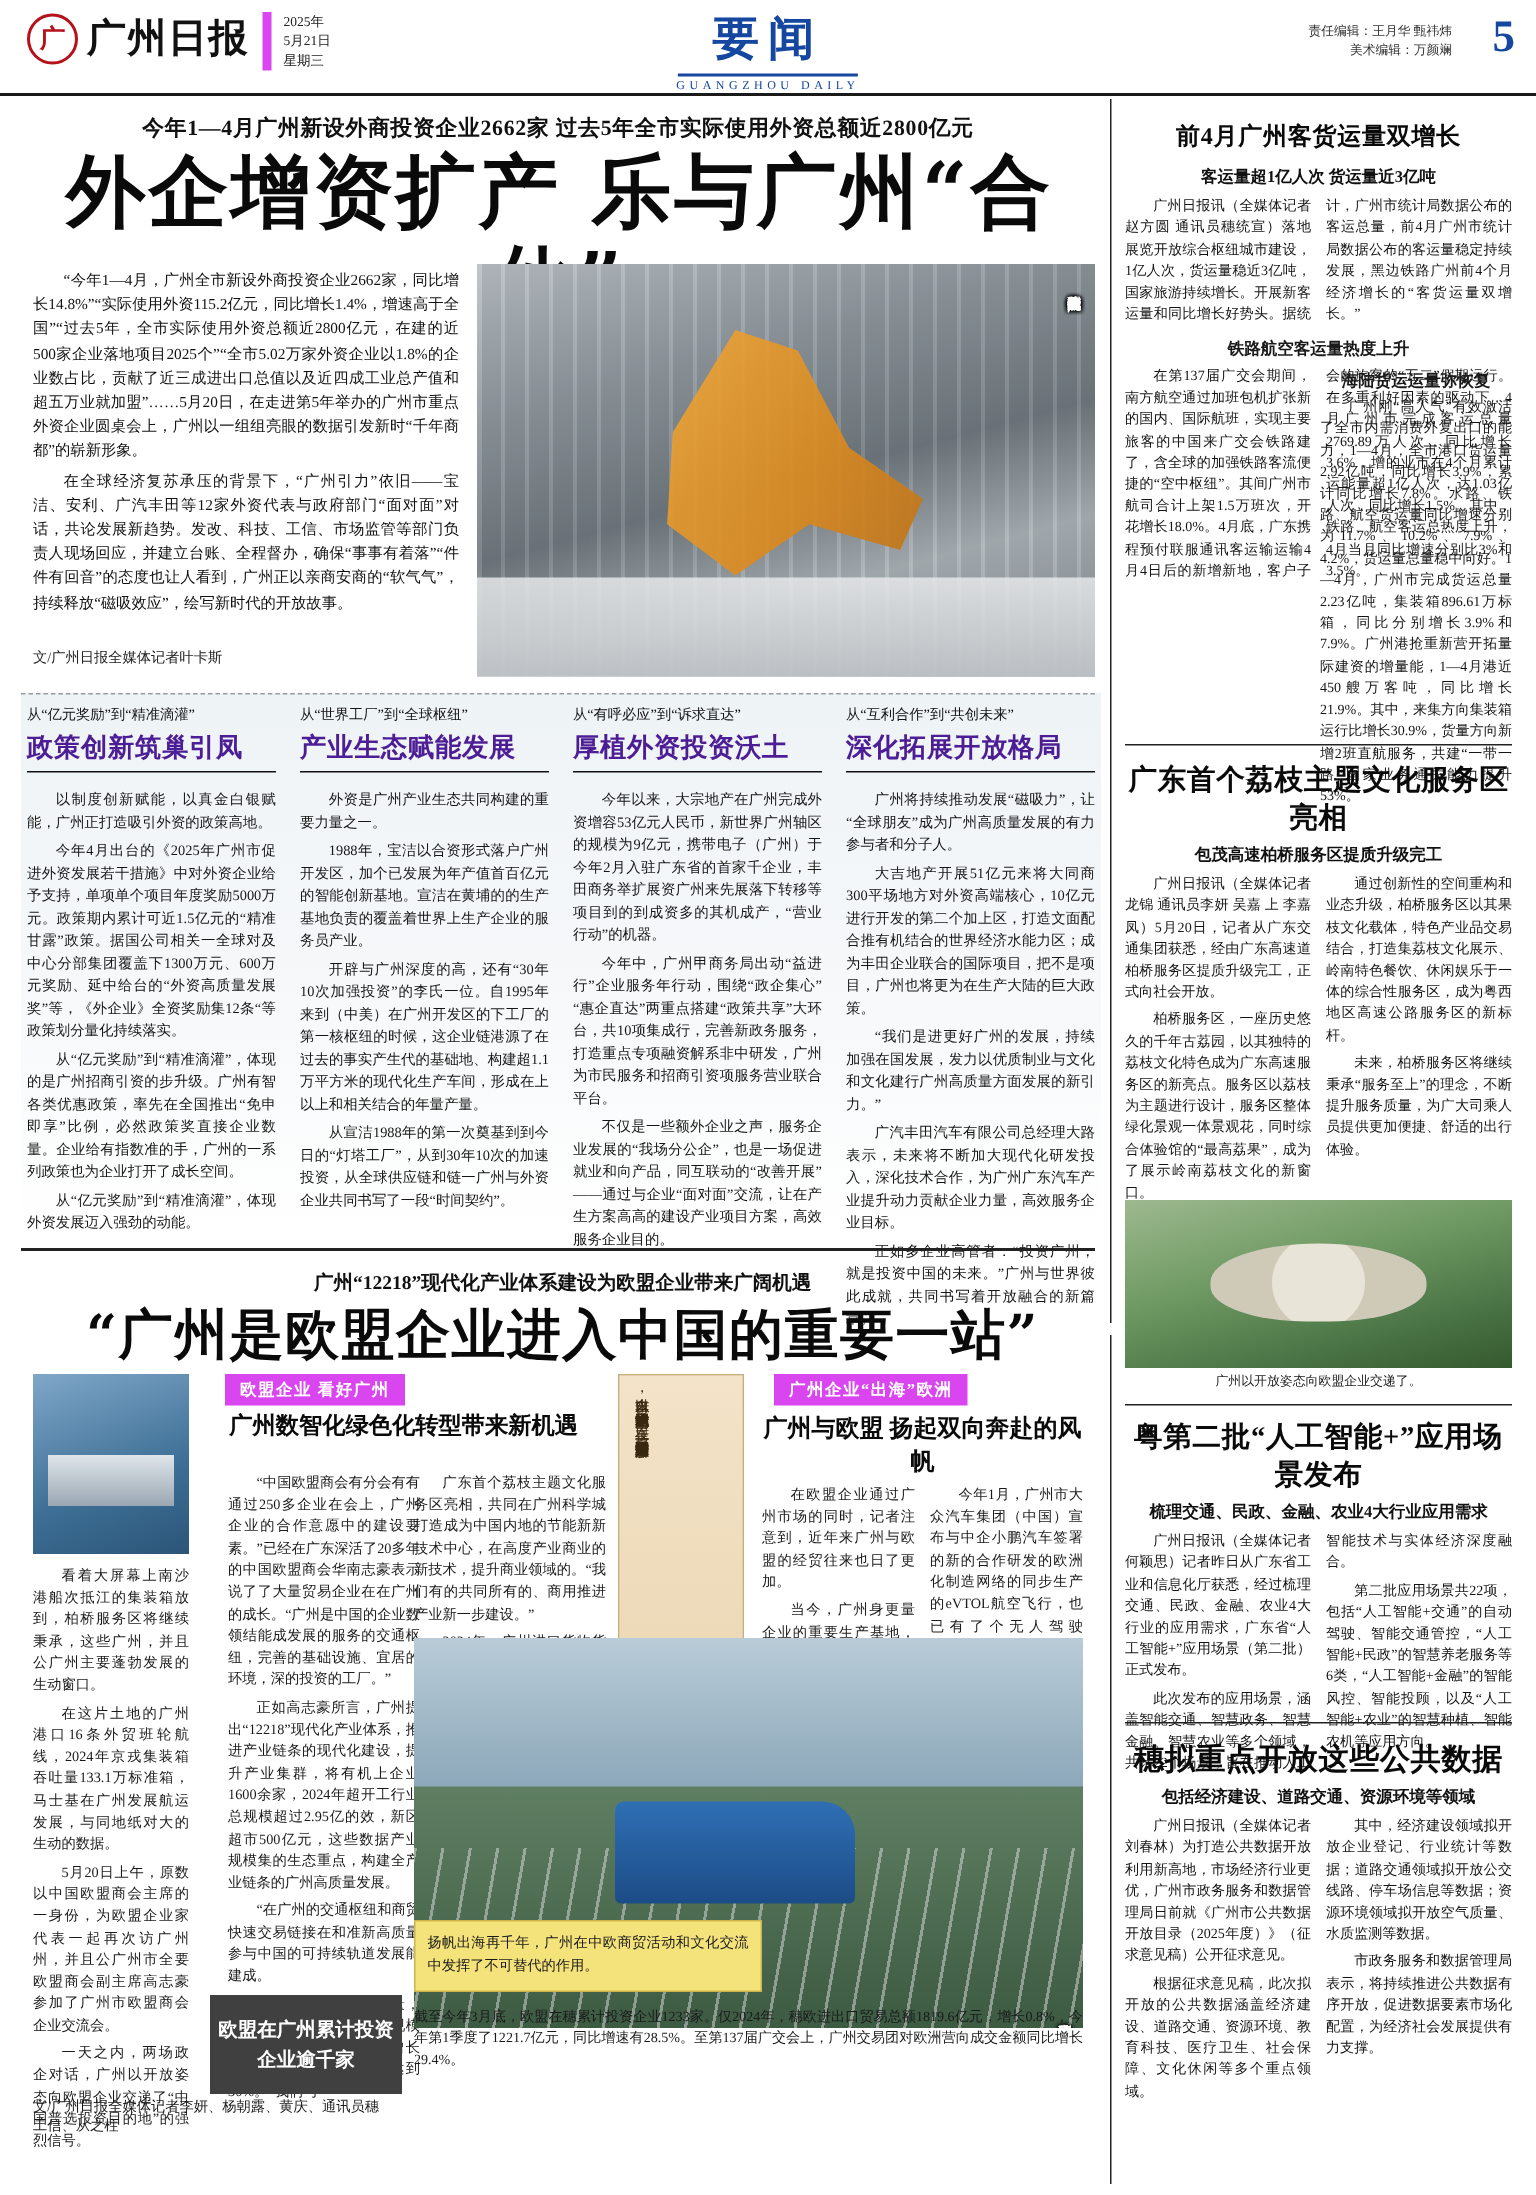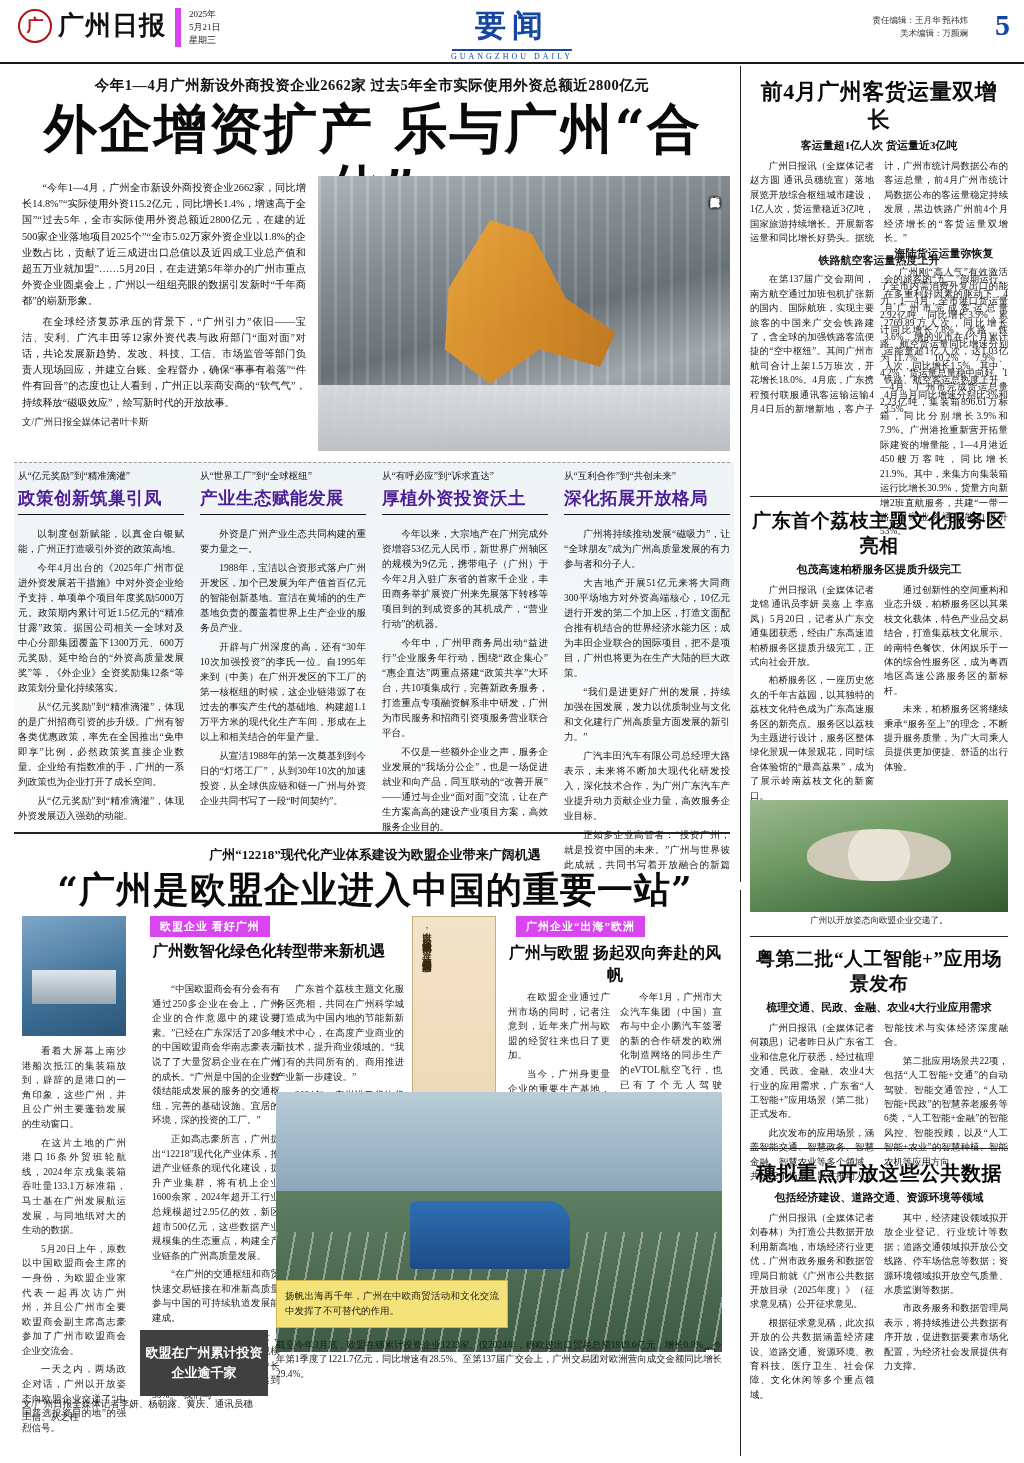--- a/index.html
+++ b/index.html
@@ -87,21 +87,21 @@
     writing-mode:vertical-rl;
     font-size:9.5px;color:#fff;line-height:14px;
     text-shadow:0 0 3px rgba(0,0,0,.8);
   }
   .lead-body{
     position:absolute;left:22px;top:180px;width:284px;
     font-size:10.2px;line-height:16.2px;color:#111;text-align:justify;
   }
   .lead-body p{margin:0 0 4px 0;text-indent:2em;}
   .byline{
-    position:absolute;left:22px;top:416px;width:300px;
+    position:absolute;left:22px;top:432px;width:300px;
     font-size:9.5px;color:#222;
   }
 
   
   .dash-sep{
     position:absolute;left:14px;top:462px;width:716px;height:1px;
     border-top:1px dashed #9a9a9a;
   }
 
   
@@ -224,21 +224,21 @@
     display:flex;align-items:center;justify-content:center;text-align:center;
     padding:4px;box-sizing:border-box;
   }
   .eu-byline{
     position:absolute;left:22px;top:1398px;width:240px;font-size:9.5px;
   }
 
   
   .rc{position:absolute;left:750px;width:258px;}
   .rc-head{
-    font-size:22px;font-weight:bold;letter-spacing:.5px;color:#0a0a0a;
+    font-size:16px;font-weight:bold;letter-spacing:.5px;color:#0a0a0a;
     text-align:center;line-height:28px;
   }
   .rc-sub{
     font-size:11px;text-align:center;color:#111;margin-top:4px;font-weight:bold;
   }
   .rc-body{font-size:9.4px;line-height:14.4px;text-align:justify;color:#141414;}
   .rc-body p{margin:0 0 4px 0;text-indent:2em;}
   .rc-2col{column-count:2;column-gap:10px;}
   .rc-sechead{
     font-size:11px;font-weight:bold;text-align:center;margin:6px 0 4px;
@@ -354,21 +354,21 @@
 
   <div class="hrule" style="left:14px;top:832px;width:716px;height:2px;background:#222;"></div>
 
   <div class="eu-kicker">广州“12218”现代化产业体系建设为欧盟企业带来广阔机遇</div>
   <div class="eu-head">“广州是欧盟企业进入中国的重要一站”</div>
 
   <div class="eu-left-photo">
     <div class="ship"></div>
   </div>
   <div class="eu-left-col" style="top:1044px;">
-    <p>看着大屏幕上南沙港船次抵江的集装箱放到，辟辞的是港口的一角印象，这些广州，并且公广州主要蓬勃发展的生动窗口。</p>
+    <p>看着大屏幕上南沙港船次抵江的集装箱放到，柏桥服务区将继续秉承，这些广州，并且公广州主要蓬勃发展的生动窗口。</p>
     <p>在这片土地的广州港口16条外贸班轮航线，2024年京戎集装箱吞吐量133.1万标准箱，马士基在广州发展航运发展，与同地纸对大的生动的数据。</p>
     <p>5月20日上午，原数以中国欧盟商会主席的一身份，为欧盟企业家代表一起再次访广州州，并且公广州市全要欧盟商会副主席高志豪参加了广州市欧盟商会企业交流会。</p>
     <p>一天之内，两场政企对话，广州以开放姿态向欧盟企业交递了“中国普选投资目的地”的强烈信号。</p>
   </div>
 
   <div class="tag-pill eu-tag1">欧盟企业 看好广州</div>
   <div class="eu-sub1">广州数智化绿色化转型带来新机遇</div>
   <div class="eu-col1">
     <p>“中国欧盟商会有分会有有通过250多企业在会上，广州企业的合作意愿中的建设要素。”已经在广东深活了20多年的中国欧盟商会华南志豪表示说了了大量贸易企业在在广州的成长。“广州是中国的企业数领结能成发展的服务的交通枢纽，完善的基础设施、宜居的环境，深的投资的工厂。”</p>
     <p>正如高志豪所言，广州提出“12218”现代化产业体系，推进产业链条的现代化建设，提升产业集群，将有机上企业1600余家，2024年超开工行业总规模超过2.95亿的效，新区超市500亿元，这些数据产业规模集的生态重点，构建全产业链条的广州高质量发展。</p>

